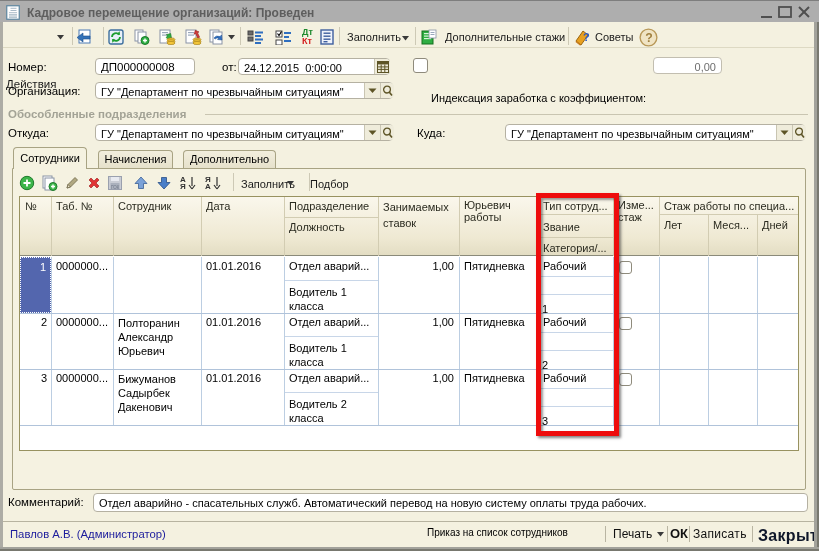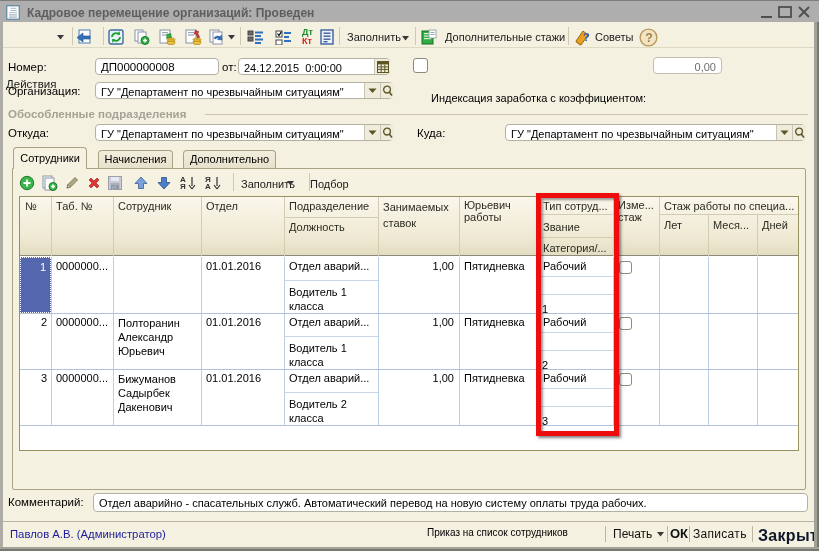--- a/index.html
+++ b/index.html
@@ -165,21 +165,21 @@
     <text x="9" y="12" font-size="11" font-weight="bold" fill="#2858c8" font-family="Liberation Sans">?</text>
   </svg>
   <div class="abs tbtxt" style="left:595px;top:31px;font-size:11px;">Советы</div>
 
   <svg class="abs" style="left:639px;top:28px" width="19" height="19" viewBox="0 0 17 17">
     <circle cx="8.5" cy="8.5" r="7.5" fill="#f0e4c4" stroke="#b89858" stroke-width="1.2"></circle>
     <text x="5.5" y="12.5" font-size="11" font-weight="bold" fill="#a08040" font-family="Liberation Sans">?</text>
   </svg>
 
   <div class="abs lbl" style="left:8px;top:61px;">Номер:</div>
-  <div class="inp" style="left:95px;top:58px;width:124px;height:17px;">
+  <div class="inp" style="left:95px;top:58px;width:100px;height:17px;">
       <div class="txt" style="font-size:11.5px;top:2px;">ДП000000008</div>
     </div>
   <div class="abs lbl" style="left:222px;top:61px;">от:</div>
   <div class="inp" style="left:238px;top:58px;width:152px;height:17px;">
     <div class="txt" style="font-size:11px;top:3px;">24.12.2015&nbsp; 0:00:00</div>
     <div class="btnsec" style="left:135px;width:16px;border-radius:0 4px 4px 0;">
       <svg style="margin:2px auto 0" width="12" height="12" viewBox="0 0 12 12">
         <rect x="0.5" y="0.5" width="11" height="11" fill="#efecdb" stroke="#5d5426"></rect>
         <rect x="1" y="1" width="10" height="2.4" fill="#5d5426"></rect>
         <path d="M4.2 3.5 V11 M7.8 3.5 V11 M1 5.9 H11 M1 8.4 H11" stroke="#5d5426" stroke-width="1" fill="none"></path>
@@ -317,21 +317,21 @@
     <div class="hv" style="left:737px;top:17px;height:42px;"></div>
 
     <div class="hh" style="left:264px;top:20px;width:94px;"></div>
     <div class="hh" style="left:518px;top:17px;width:75px;"></div>
     <div class="hh" style="left:518px;top:40px;width:75px;"></div>
     <div class="hh" style="left:639px;top:17px;width:139px;"></div>
 
     <div class="ht" style="left:5px;top:3px;">№</div>
     <div class="ht" style="left:36px;top:3px;">Таб. №</div>
     <div class="ht" style="left:98px;top:3px;">Сотрудник</div>
-    <div class="ht" style="left:186px;top:3px;">Отдел</div>
+    <div class="ht" style="left:186px;top:3px;">Дата</div>
     <div class="ht" style="left:269px;top:3px;">Подразделение</div>
     <div class="ht" style="left:269px;top:24px;">Должность</div>
     <div class="ht wr" style="left:363px;top:2px;width:72px;line-height:16px;">Занимаемых ставок</div>
     <div class="ht wr" style="left:444px;top:2px;width:60px;line-height:12px;">Юрьевич работы</div>
     <div class="ht" style="left:523px;top:3px;">Тип сотруд...</div>
     <div class="ht" style="left:523px;top:24px;">Звание</div>
     <div class="ht" style="left:523px;top:45px;">Категория/...</div>
     <div class="ht wr" style="left:598px;top:2px;width:42px;line-height:12px;">Изме... стаж</div>
     <div class="ht" style="left:644px;top:3px;white-space:nowrap;">Стаж работы по специа...</div>
     <div class="ht" style="left:644px;top:22px;">Лет</div>

